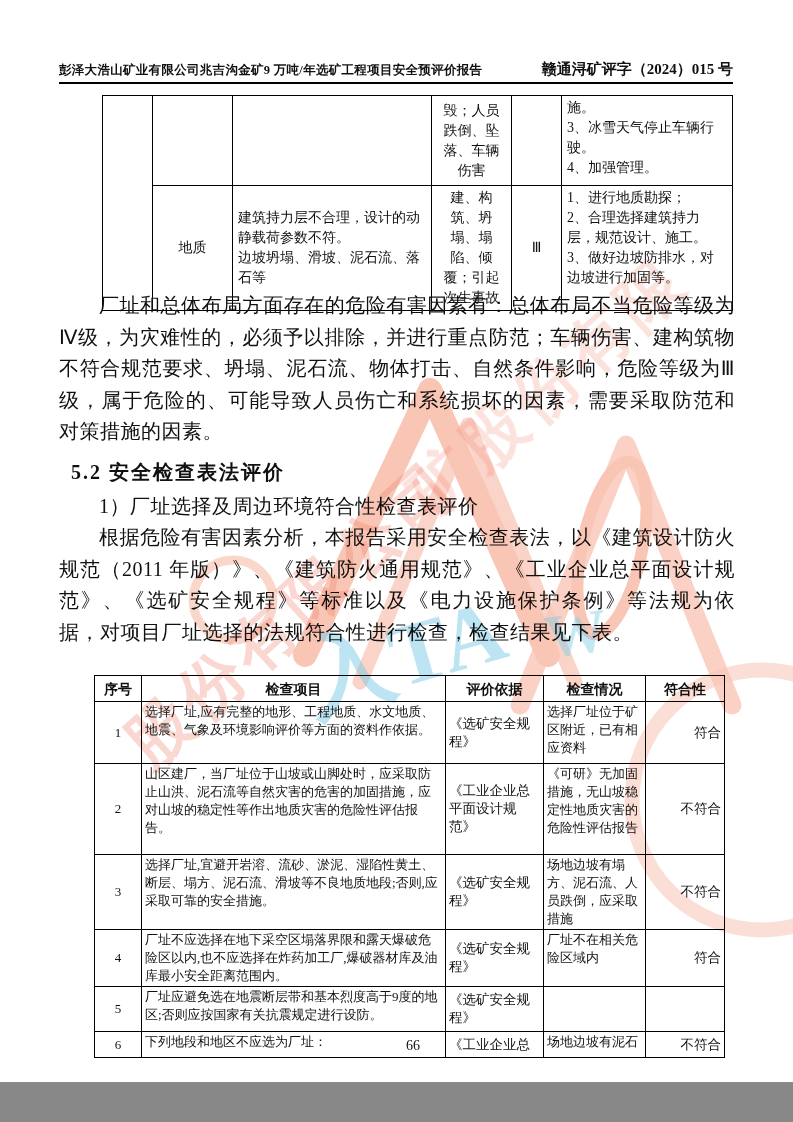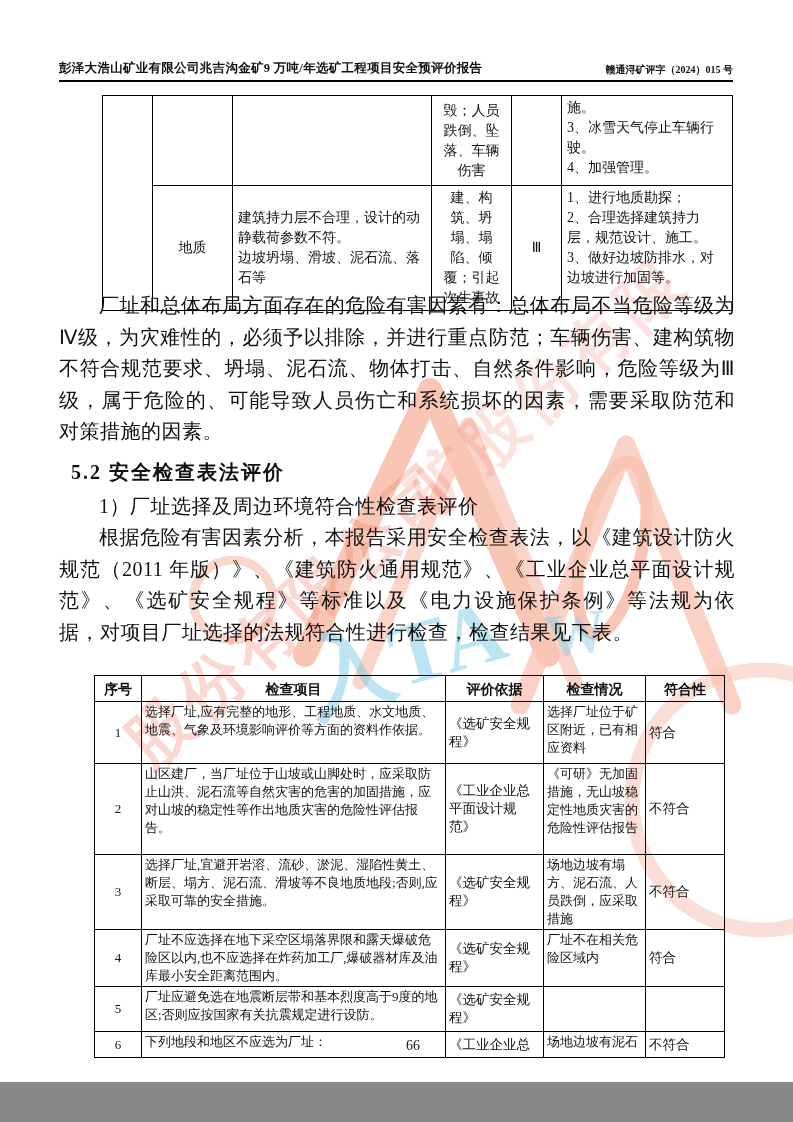--- a/index.html
+++ b/index.html
@@ -14,21 +14,21 @@
   }
   
   .header{
     position:absolute;left:59px;top:60px;width:674px;
     display:flex;justify-content:space-between;align-items:flex-end;
     border-bottom:2px solid #000;
     padding-bottom:3px;
     font-weight:bold;
   }
   .header .h-left{font-size:12.5px;letter-spacing:.3px;}
-  .header .h-right{font-size:10px;white-space:nowrap;padding-left:20px;}
+  .header .h-right{font-size:15px;white-space:nowrap;padding-left:20px;}
   
   table{border-collapse:collapse;table-layout:fixed;}
   td,th{border:1.5px solid #000;overflow:hidden;}
   .pre{white-space:pre-line;}
   
   .hazard-table{
     position:absolute;left:102px;top:95px;width:630px;
     font-size:14px;line-height:20px;
   }
   .hazard-table td{padding:2px 5px;vertical-align:top;text-align:left;}
@@ -48,21 +48,21 @@
     font-size:13px;line-height:18px;
   }
   .check-table th{
     font-family:"Liberation Sans",sans-serif;
     font-size:14px;font-weight:bold;text-align:center;vertical-align:middle;
     height:25px;padding:0;
   }
   .check-table td{padding:1px 3px;vertical-align:top;text-align:left;}
   .check-table td.num{text-align:center;vertical-align:middle;}
   .check-table td.basis{vertical-align:middle;font-size:13.5px;}
-  .check-table td.result{text-align:left;vertical-align:middle;font-size:13.5px;}
+  .check-table td.result{text-align:right;vertical-align:middle;font-size:13.5px;}
   .ck-r1{height:62px;}
   .ck-r2{height:91px;}
   .ck-r3{height:63px;}
   .ck-r4{height:53px;}
   .ck-r5{height:45px;}
   .ck-r6{height:26px;}
   
   .page-number{
     position:absolute;left:0;top:1038px;width:826px;
     text-align:center;font-size:14px;

